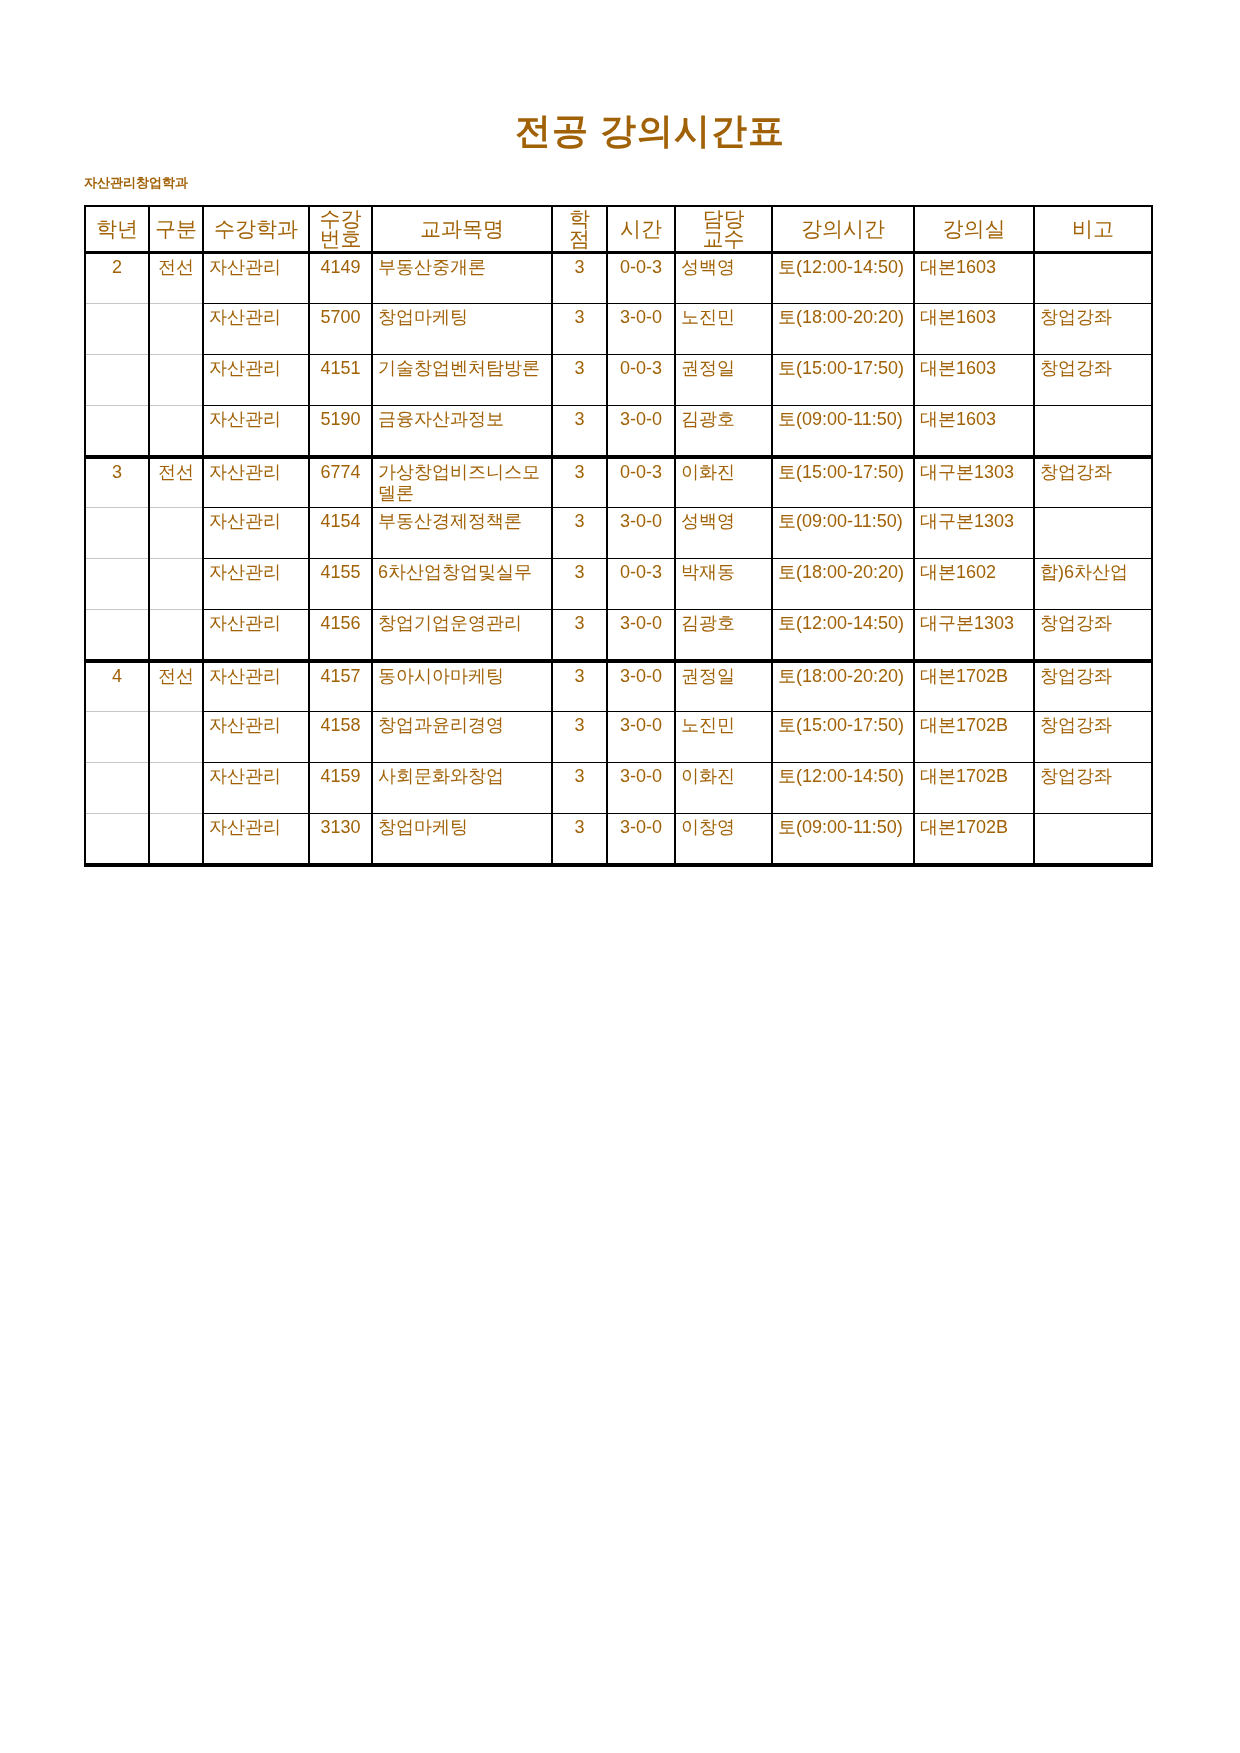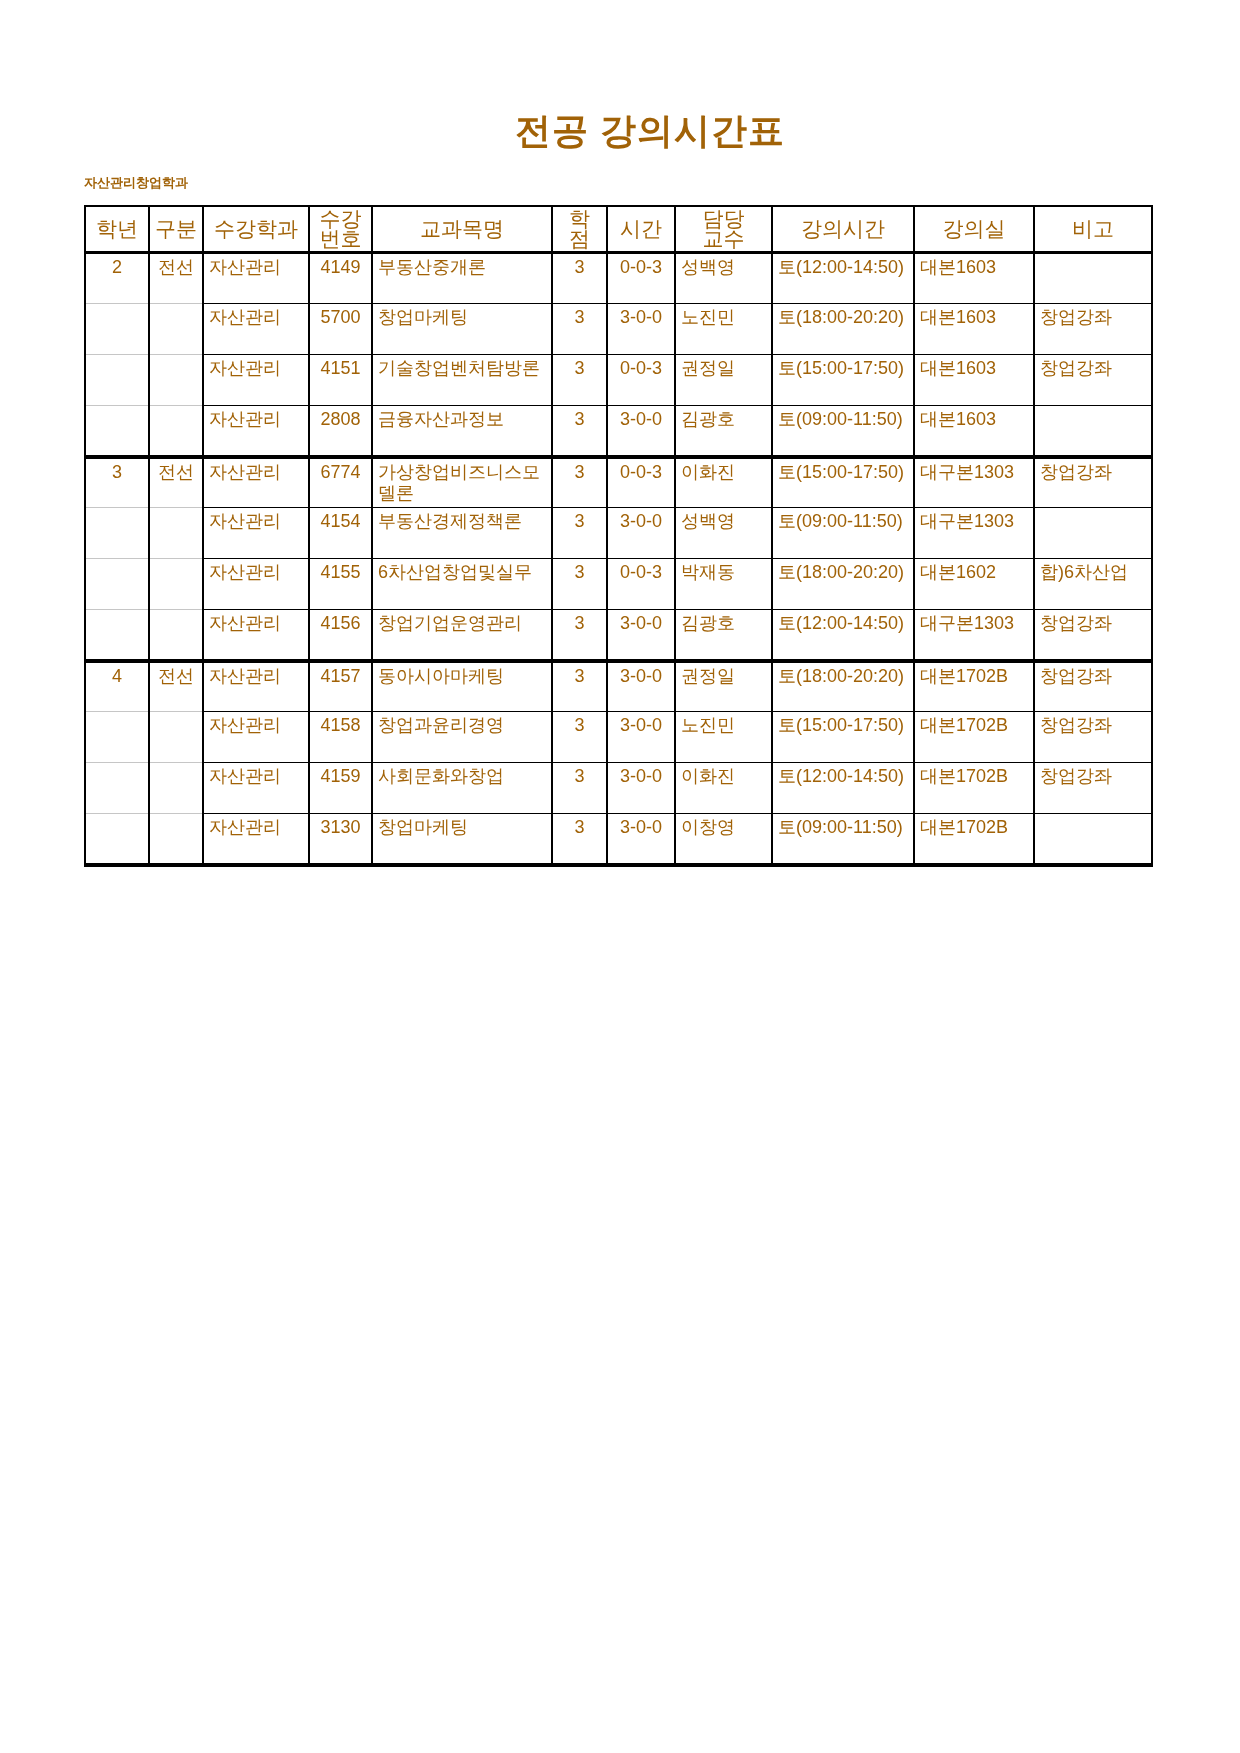--- a/index.html
+++ b/index.html
@@ -146,21 +146,21 @@
         <td class="c">0-0-3</td>
         <td class="l">권정일</td>
         <td class="l">토(15:00-17:50)</td>
         <td class="l">대본1603</td>
         <td class="l">창업강좌</td>
       </tr>
       <tr>
         <td class="c yt"></td>
         <td class="c yt"></td>
         <td class="l">자산관리</td>
-        <td class="c">2808</td>
+        <td class="c">5190</td>
         <td class="l course">금융자산과정보</td>
         <td class="c">3</td>
         <td class="c">3-0-0</td>
         <td class="l">김광호</td>
         <td class="l">토(09:00-11:50)</td>
         <td class="l">대본1603</td>
         <td class="l"></td>
       </tr>
       <tr class="group-start">
         <td class="c yt">3</td>

